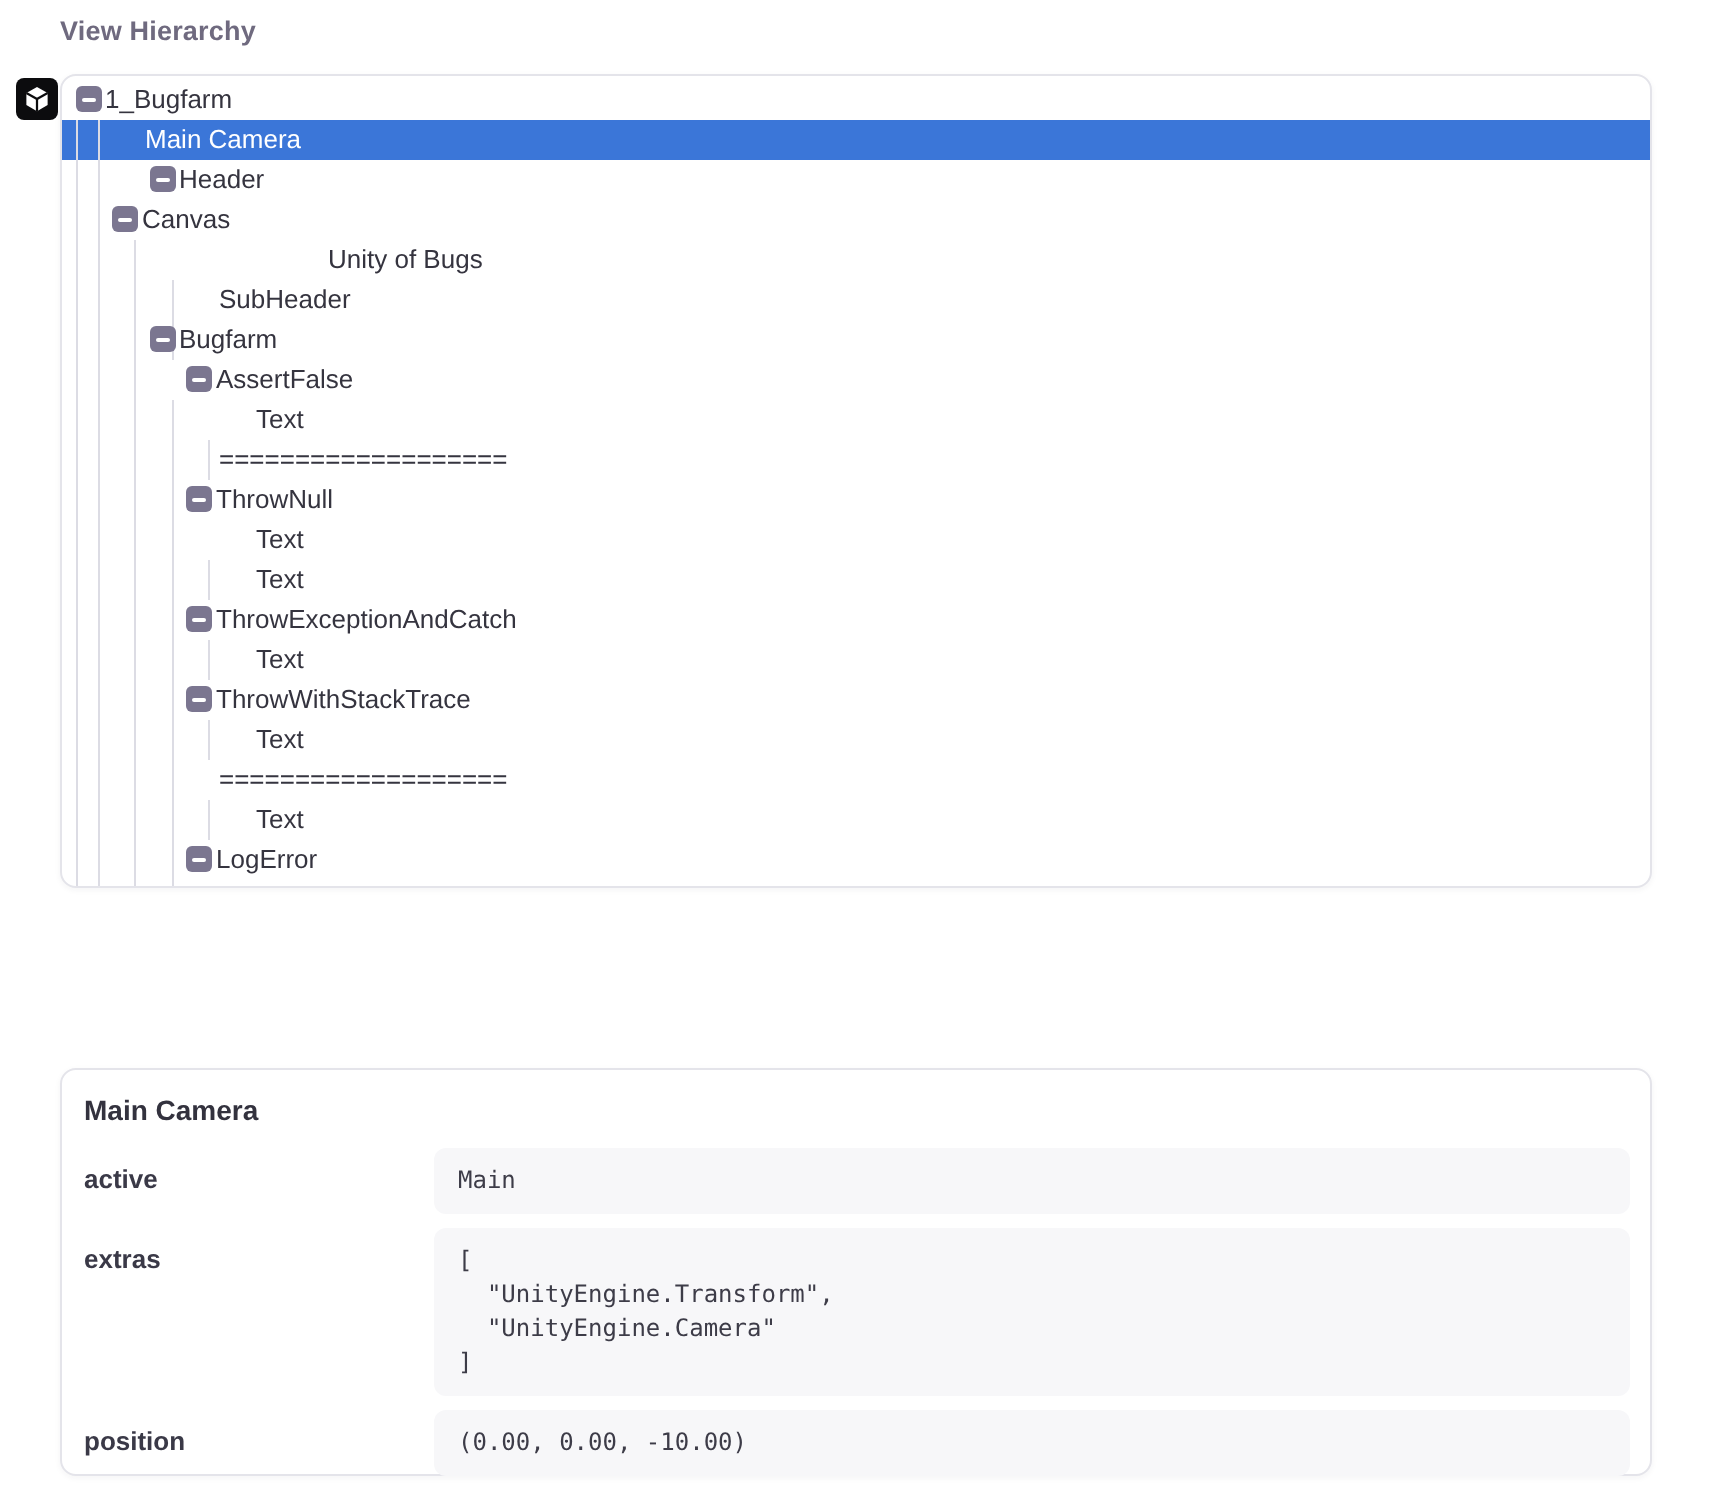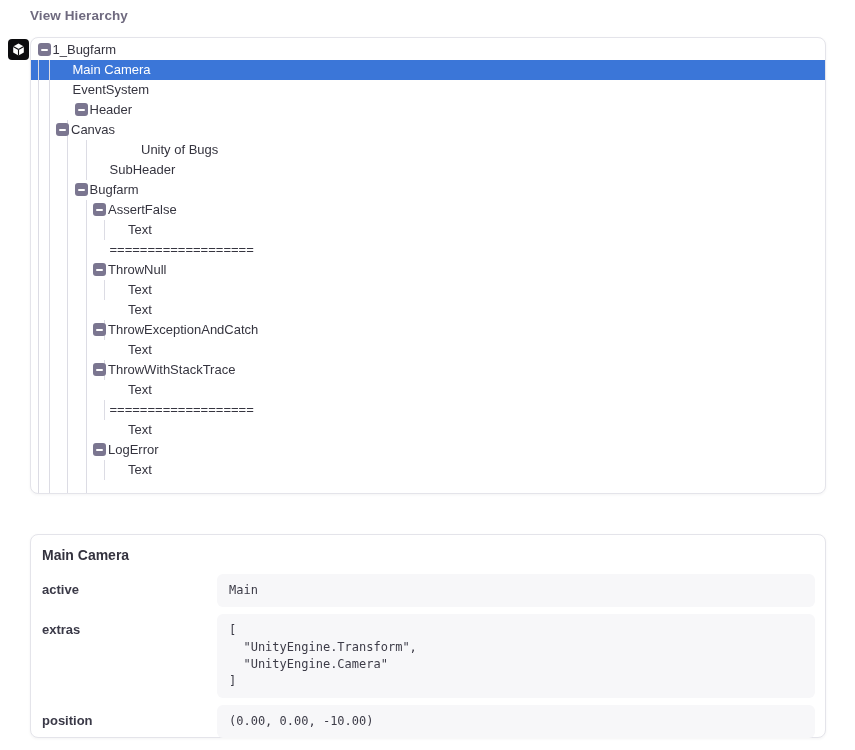--- a/index.html
+++ b/index.html
@@ -13,21 +13,21 @@
     position:absolute; left:30px; top:8px;
     font-size:13.5px; font-weight:700; color:#6f6a7f; letter-spacing:.1px;
   }
   .panel {
     position:absolute; left:30px; background:#fff;
     border:1px solid #e4e4ea; border-radius:8px;
     box-shadow:0 1px 3px rgba(40,40,60,0.05);
     box-sizing:border-box;
   }
   
-  #tree-panel { top:37px; width:796px; height:457px; overflow:hidden; padding-top:2px; }
+  #tree-panel { top:37px; width:796px; height:407px; overflow:hidden; padding-top:2px; }
   #unity-chip {
     position:absolute; left:8px; top:39px; width:21px; height:21px;
     background:#0c0c0e; border-radius:4px; z-index:6;
     display:flex; align-items:center; justify-content:center;
   }
   .tree-row { position:relative; height:20px; cursor:default; }
   .tree-row.selected { background:#3b76d8; }
   .tree-row.selected .tree-label { color:#ffffff; }
   .tree-label {
     position:absolute; top:0; line-height:20px; font-size:13px;
@@ -76,36 +76,33 @@
       <div class="tree-row">
         <span class="expander" style="left: 6.5px;">
           <span class="minus"></span>
         </span>
         <span class="tree-label" style="left: 21.5px;">1_Bugfarm</span>
       </div>
       <div class="tree-row selected">
         <span class="tree-label" style="left: 41.5px;">Main Camera</span>
       </div>
       <div class="tree-row">
-        <span class="tree-label" style="left: 41.5px;">EventSystem</span>
-      </div>
-      <div class="tree-row">
         <span class="expander" style="left: 43.5px;">
           <span class="minus"></span>
         </span>
         <span class="tree-label" style="left: 58.5px;">Header</span>
       </div>
       <div class="tree-row">
         <span class="expander" style="left: 25px;">
           <span class="minus"></span>
         </span>
         <span class="tree-label" style="left: 40px;">Canvas</span>
       </div>
       <div class="tree-row">
-        <span class="tree-label" style="left: 66px; padding-left: 44px;">Unity of Bugs</span>
+        <span class="tree-label" style="left: 89px; padding-left: 44px;">Unity of Bugs</span>
       </div>
       <div class="tree-row">
         <span class="tree-label" style="left: 78.5px;">SubHeader</span>
       </div>
       <div class="tree-row">
         <span class="expander" style="left: 43.5px;">
           <span class="minus"></span>
         </span>
         <span class="tree-label" style="left: 58.5px;">Bugfarm</span>
       </div>

